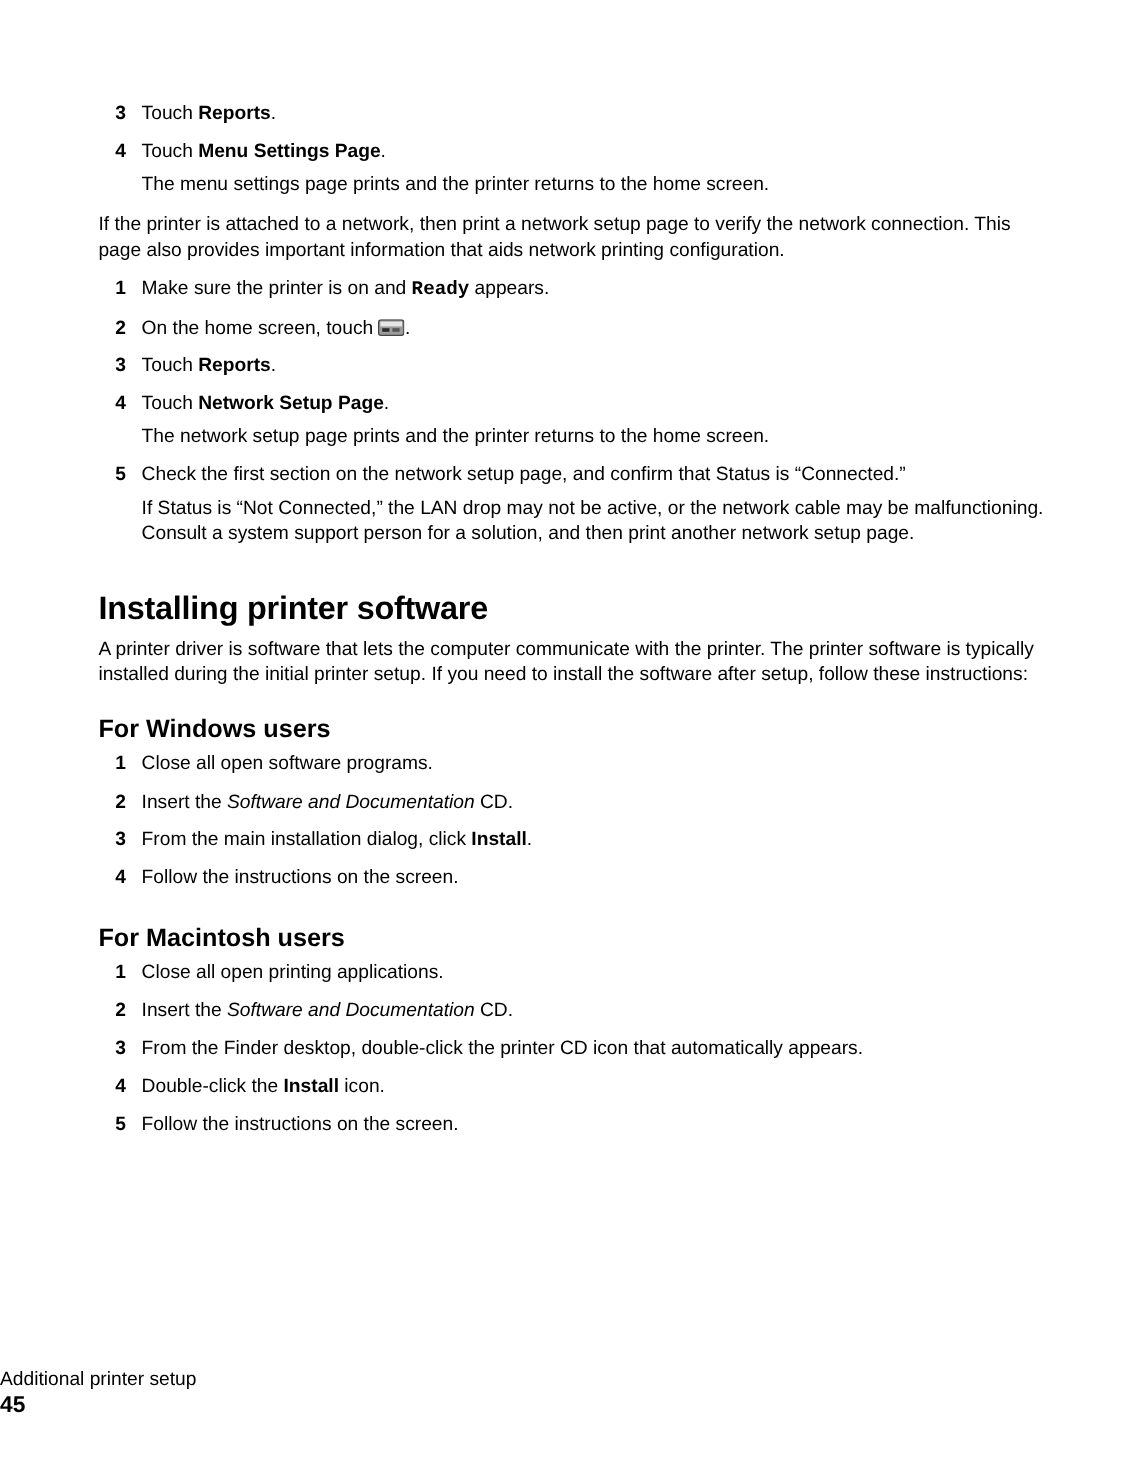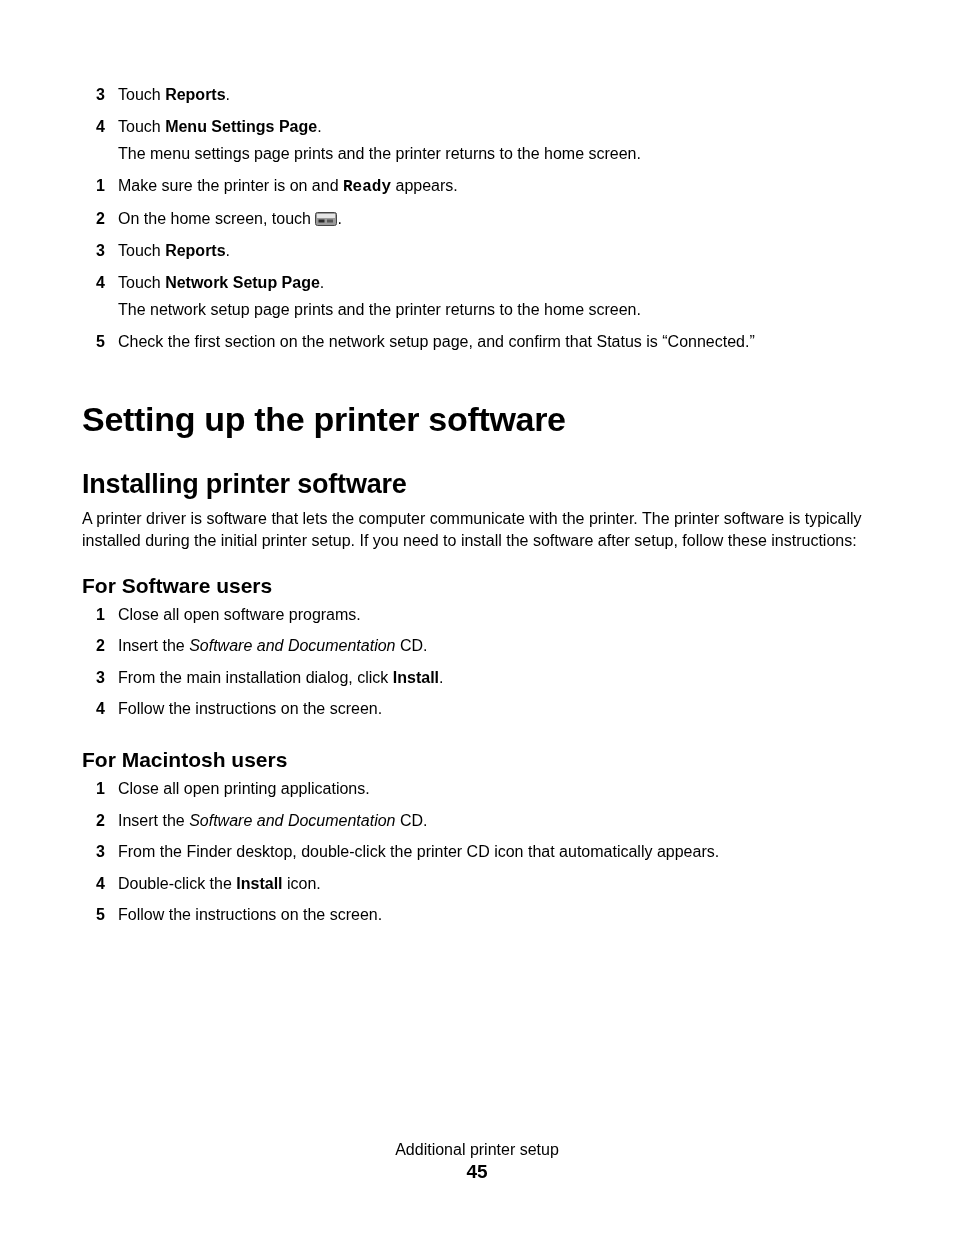--- a/index.html
+++ b/index.html
@@ -62,21 +62,20 @@
   .mono {
     font-family: "Courier New", Courier, monospace;
     font-weight: 700;
     text-align: right;
   }
   .footer {
     position: absolute;
     bottom: 52px;
     left: 0;
     width: 100%;
-    text-align: center;
     font-family: "Trebuchet MS", "Segoe UI", Arial, sans-serif;
   }
   .footer-title {
     font-size: 16px;
     font-weight: 400;
   }
   .footer-num {
     font-size: 19px;
     font-weight: 700;
     margin-top: 2px;
@@ -104,20 +103,21 @@
       </div>
       <div class="ol-item">
         <div class="ol-num">4</div>
         <div class="ol-body">
           <p>Touch <strong>Menu Settings Page</strong>.</p>
           <p>The menu settings page prints and the printer returns to the home screen.</p>
         </div>
       </div>
     </div>
 
+  <p class="para">If the printer is attached to a network, then print a network setup page to verify the network connection. This page also provides important information that aids network printing configuration.</p>
   <div>
       <div class="ol-item">
         <div class="ol-num">1</div>
         <div class="ol-body">
           <p>Make sure the printer is on and <span class="mono">Ready</span> appears.</p>
         </div>
       </div>
       <div class="ol-item">
         <div class="ol-num">2</div>
         <div class="ol-body">
@@ -139,30 +139,30 @@
         <div class="ol-num">4</div>
         <div class="ol-body">
           <p>Touch <strong>Network Setup Page</strong>.</p>
           <p>The network setup page prints and the printer returns to the home screen.</p>
         </div>
       </div>
       <div class="ol-item">
         <div class="ol-num">5</div>
         <div class="ol-body">
           <p>Check the first section on the network setup page, and confirm that Status is “Connected.”</p>
-        </div>
-      </div>
-    </div>
-
-  <div class="h1">Setting up the printer software</div>
+          <p>If Status is “Not Connected,” the LAN drop may not be active, or the network cable may be malfunctioning. Consult a system support person for a solution, and then print another network setup page.</p>
+        </div>
+      </div>
+    </div>
+
 
   <div class="h2">Installing printer software</div>
   <p class="para">A printer driver is software that lets the computer communicate with the printer. The printer software is typically installed during the initial printer setup. If you need to install the software after setup, follow these instructions:</p>
 
-  <div class="h3">For Software users</div>
+  <div class="h3">For Windows users</div>
   <div>
       <div class="ol-item">
         <div class="ol-num">1</div>
         <div class="ol-body">
           <p>Close all open software programs.</p>
         </div>
       </div>
       <div class="ol-item">
         <div class="ol-num">2</div>
         <div class="ol-body">

